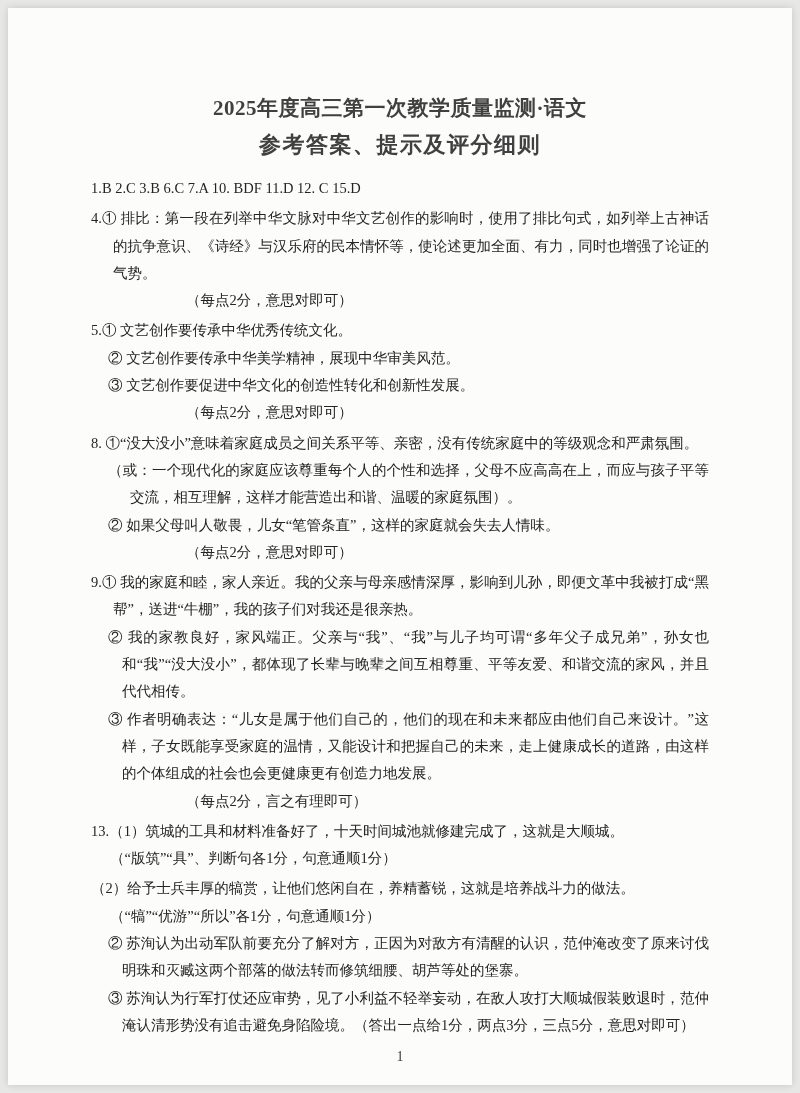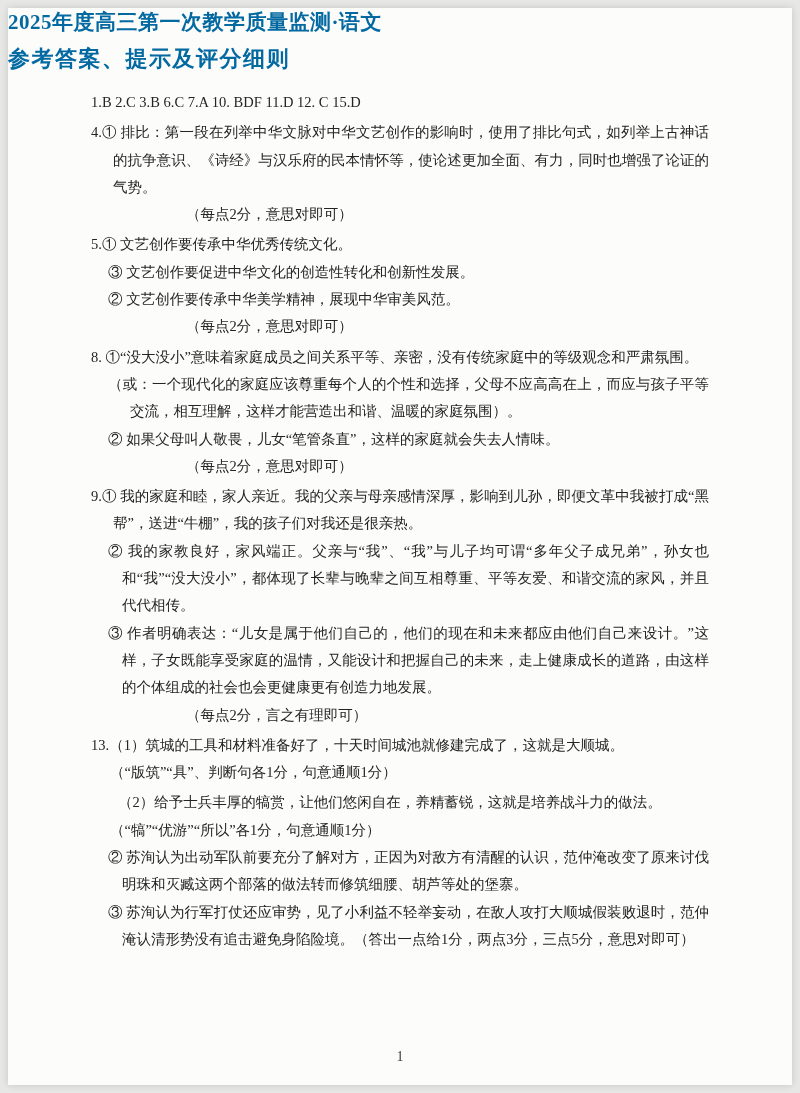--- a/index.html
+++ b/index.html
@@ -11,56 +11,56 @@
     position: relative;
     overflow: hidden;
   }
   .page {
     position: absolute; left: 8px; top: 8px;
     width: 784px; height: 1077px;
     background: #fcfcfb;
     color: #242424;
     box-shadow: 0 0 7px rgba(0,0,0,0.15);
   }
-  .titles { text-align: left; color: #0369a1; }
+  .titles { padding-top: 86px; text-align: center; color: #404040; }
   .t1 { font-size: 21px; font-weight: bold; margin: 0; letter-spacing: 0.5px; }
   .t2 { font-size: 22px; font-weight: bold; margin: 8px 0 0 0; letter-spacing: 1.5px; }
   .doc-body {
     width: 618px; margin: 15px auto 0 auto;
     font-size: 14.5px; line-height: 27.3px;
     text-align: justify;
   }
   .ln { margin: 0; }
   .ln.gap { margin-top: 3px; }
   .ln.item  { padding-left: 22px; text-indent: -22px; }
   .ln.sub   { margin-left: 17px; padding-left: 14px; text-indent: -14px; }
   .ln.or    { margin-left: 17px; padding-left: 22px; text-indent: -22px; }
   .ln.note  { margin-left: 95px; }
   .ln.note13{ margin-left: 19px; }
-  .ln.sub13 { margin-left: 27px; }
+  .ln.sub13 { }
   .pageno {
     position: absolute; bottom: 20px; left: 0; right: 0;
     text-align: center; font-size: 14px; color: #3a3a3a;
   }
 </style>
 </head>
 <body>
 
 <div class="page">
   <div class="titles">
     <h1 class="t1">2025年度高三第一次教学质量监测·语文</h1>
     <h2 class="t2">参考答案、提示及评分细则</h2>
   </div>
   <div class="doc-body" id="doc-body">
       <p class="ln plain">1.B 2.C 3.B 6.C 7.A 10. BDF 11.D 12. C 15.D</p>
       <p class="ln item gap">4.① 排比：第一段在列举中华文脉对中华文艺创作的影响时，使用了排比句式，如列举上古神话的抗争意识、《诗经》与汉乐府的民本情怀等，使论述更加全面、有力，同时也增强了论证的气势。</p>
       <p class="ln note">（每点2分，意思对即可）</p>
       <p class="ln item gap">5.① 文艺创作要传承中华优秀传统文化。</p>
+      <p class="ln sub">② 文艺创作要传承中华美学精神，展现中华审美风范。</p>
       <p class="ln sub">③ 文艺创作要促进中华文化的创造性转化和创新性发展。</p>
-      <p class="ln sub">② 文艺创作要传承中华美学精神，展现中华审美风范。</p>
       <p class="ln note">（每点2分，意思对即可）</p>
       <p class="ln item gap">8. ①“没大没小”意味着家庭成员之间关系平等、亲密，没有传统家庭中的等级观念和严肃氛围。</p>
       <p class="ln or">（或：一个现代化的家庭应该尊重每个人的个性和选择，父母不应高高在上，而应与孩子平等交流，相互理解，这样才能营造出和谐、温暖的家庭氛围）。</p>
       <p class="ln sub">② 如果父母叫人敬畏，儿女“笔管条直”，这样的家庭就会失去人情味。</p>
       <p class="ln note">（每点2分，意思对即可）</p>
       <p class="ln item gap">9.① 我的家庭和睦，家人亲近。我的父亲与母亲感情深厚，影响到儿孙，即便文革中我被打成“黑帮”，送进“牛棚”，我的孩子们对我还是很亲热。</p>
       <p class="ln sub">② 我的家教良好，家风端正。父亲与“我”、“我”与儿子均可谓“多年父子成兄弟”，孙女也和“我”“没大没小”，都体现了长辈与晚辈之间互相尊重、平等友爱、和谐交流的家风，并且代代相传。</p>
       <p class="ln sub">③ 作者明确表达：“儿女是属于他们自己的，他们的现在和未来都应由他们自己来设计。”这样，子女既能享受家庭的温情，又能设计和把握自己的未来，走上健康成长的道路，由这样的个体组成的社会也会更健康更有创造力地发展。</p>
       <p class="ln note">（每点2分，言之有理即可）</p>
       <p class="ln item gap">13.（1）筑城的工具和材料准备好了，十天时间城池就修建完成了，这就是大顺城。</p>

